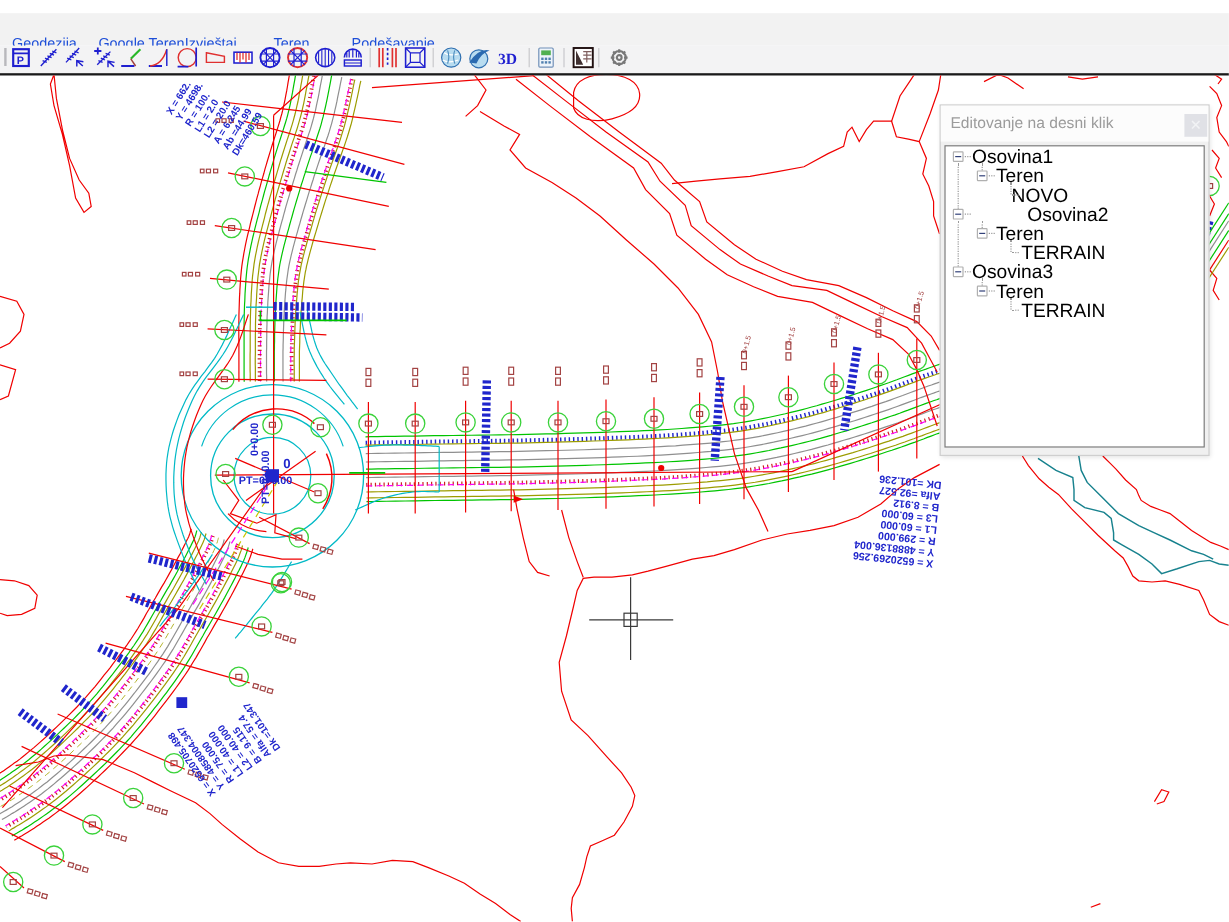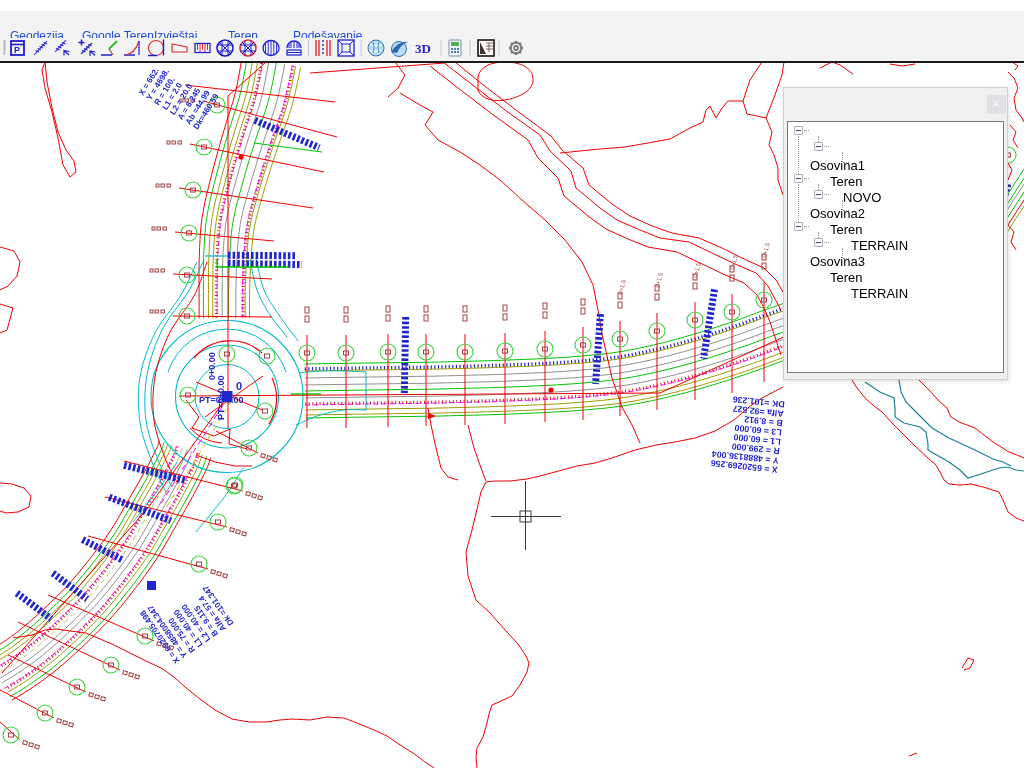--- a/index.html
+++ b/index.html
@@ -5,21 +5,21 @@
 #menubar{position:absolute;left:0;top:11px;width:1024px;height:27px;background:#f2f2f2;}
 #menubar span{position:absolute;top:6px;font-size:12px;color:#1d4ed8;margin-top:12px;}
 #toolbar{position:absolute;left:0;top:38px;width:1024px;height:23px;background:#f3f3f4;border-bottom:2px solid #1a1a1a;}
 #cv{position:absolute;left:0;top:63px;}
 #panel{position:absolute;left:783px;top:87px;width:225px;height:293px;background:#f0f0f0;border:1px solid #cfcfcf;box-sizing:border-box;box-shadow:1px 2px 4px rgba(0,0,0,0.12);}
 #ptitle{position:absolute;left:0;top:0;width:100%;height:30px;background:#fcfcfc;}
 #ptitle div{position:absolute;left:8px;top:7px;font-size:13px;color:#9b9b9b;}
 #pclose{position:absolute;left:203px;top:7px;width:19px;height:19px;background:#e0e1e6;color:#f2f3f5;
 font-size:12px;text-align:center;line-height:18px;}
 #tree{position:absolute;left:3px;top:33px;width:217px;height:252px;background:#fff;border:1px solid #7a7a7a;box-sizing:border-box;position:absolute;}
-.ti{position:absolute;font-size:13px;color:#000;white-space:nowrap;margin-top:35px;}
+.ti{position:absolute;font-size:16px;color:#000;white-space:nowrap;}
 .exp{position:absolute;width:9px;height:9px;border:1px solid #b0b0b0;border-radius:1px;background:#fff;box-sizing:border-box;}
 .exp i{position:absolute;left:1px;top:3px;width:5px;height:1px;background:#33427a;display:block;}
 .dv{position:absolute;width:1px;border-left:1px dotted #9a9a9a;}
 .dh{position:absolute;height:1px;border-top:1px dotted #9a9a9a;}
 </style></head>
 <body>
 <div id="menubar">
 <span style="left:10px">Geodezija</span>
 <span style="left:82px">Google Teren</span>
 <span style="left:154px">Izvještaj</span>
@@ -532,37 +532,40 @@
 <line x1="1006" y1="234" x2="1024" y2="206" stroke="#9c9c00"></line>
 </g>
 <path d="M1006.0,160.0 L1012.0,170.0 L1008.0,180.0" fill="none" stroke="#f00000" stroke-width="1"></path>
 <g stroke="#3a3a3a" stroke-width="1" fill="none">
       <line x1="491" y1="516.5" x2="561" y2="516.5"></line>
       <line x1="525.5" y1="481" x2="525.5" y2="550"></line>
       <rect x="520" y="511" width="11" height="11"></rect>
     </g>
 </svg>
 <div id="panel">
+<div id="ptitle">
+      <div>Editovanje na desni klik</div>
+    </div>
 <div id="pclose">✕</div>
 <div id="tree"></div>
 </div>
 <div id="treeitems" style="position:absolute;left:0;top:0">
     <div class="exp" style="left:794px;top:126px">
       <i></i>
     </div>
     <div class="ti" style="left:810px;top:123.0px">Osovina1</div>
     <div class="exp" style="left:814px;top:142px">
       <i></i>
     </div>
     <div class="ti" style="left:830px;top:139.0px">Teren</div>
     <div class="ti" style="left:843px;top:155.0px">NOVO</div>
     <div class="exp" style="left:794px;top:174px">
       <i></i>
     </div>
-    <div class="ti" style="left:810px;top:171.0px">Osovina2</div>
+    <div class="ti" style="left:856px;top:171.0px">Osovina2</div>
     <div class="exp" style="left:814px;top:190px">
       <i></i>
     </div>
     <div class="ti" style="left:830px;top:187.0px">Teren</div>
     <div class="ti" style="left:851px;top:203.0px">TERRAIN</div>
     <div class="exp" style="left:794px;top:222px">
       <i></i>
     </div>
     <div class="ti" style="left:810px;top:219.0px">Osovina3</div>
     <div class="exp" style="left:814px;top:238px">

